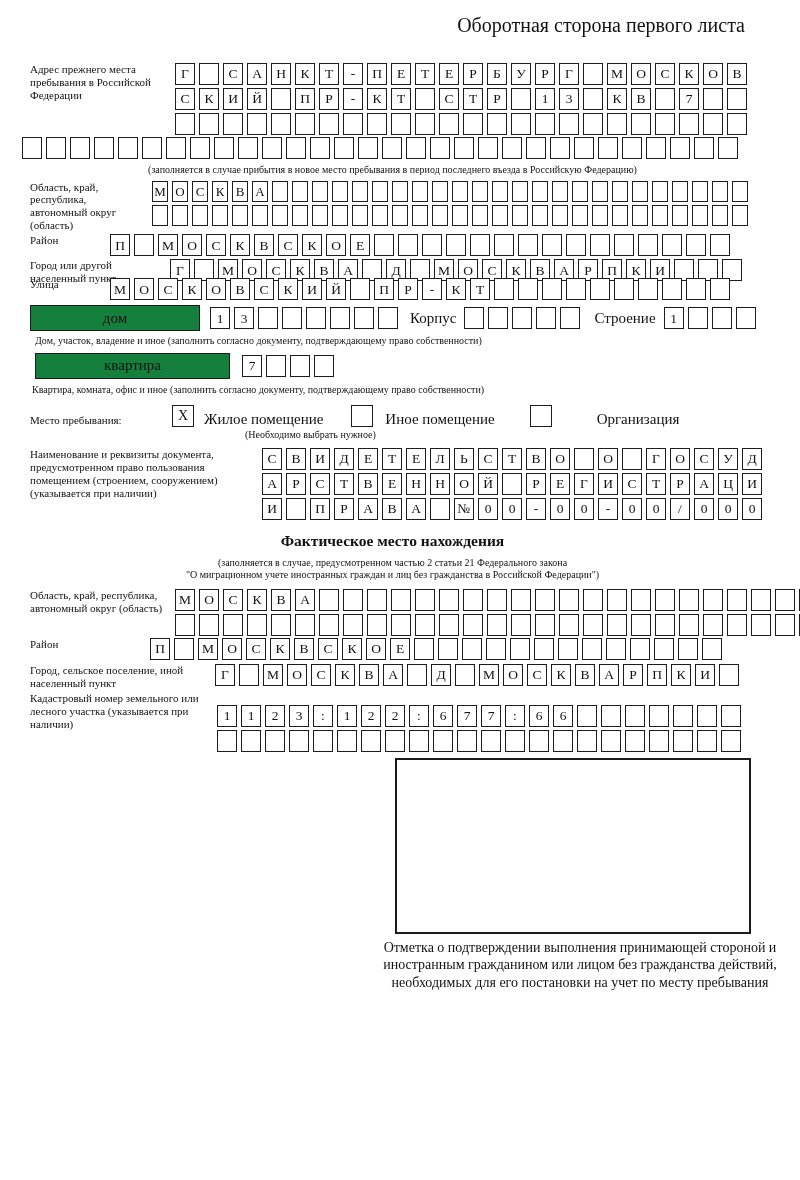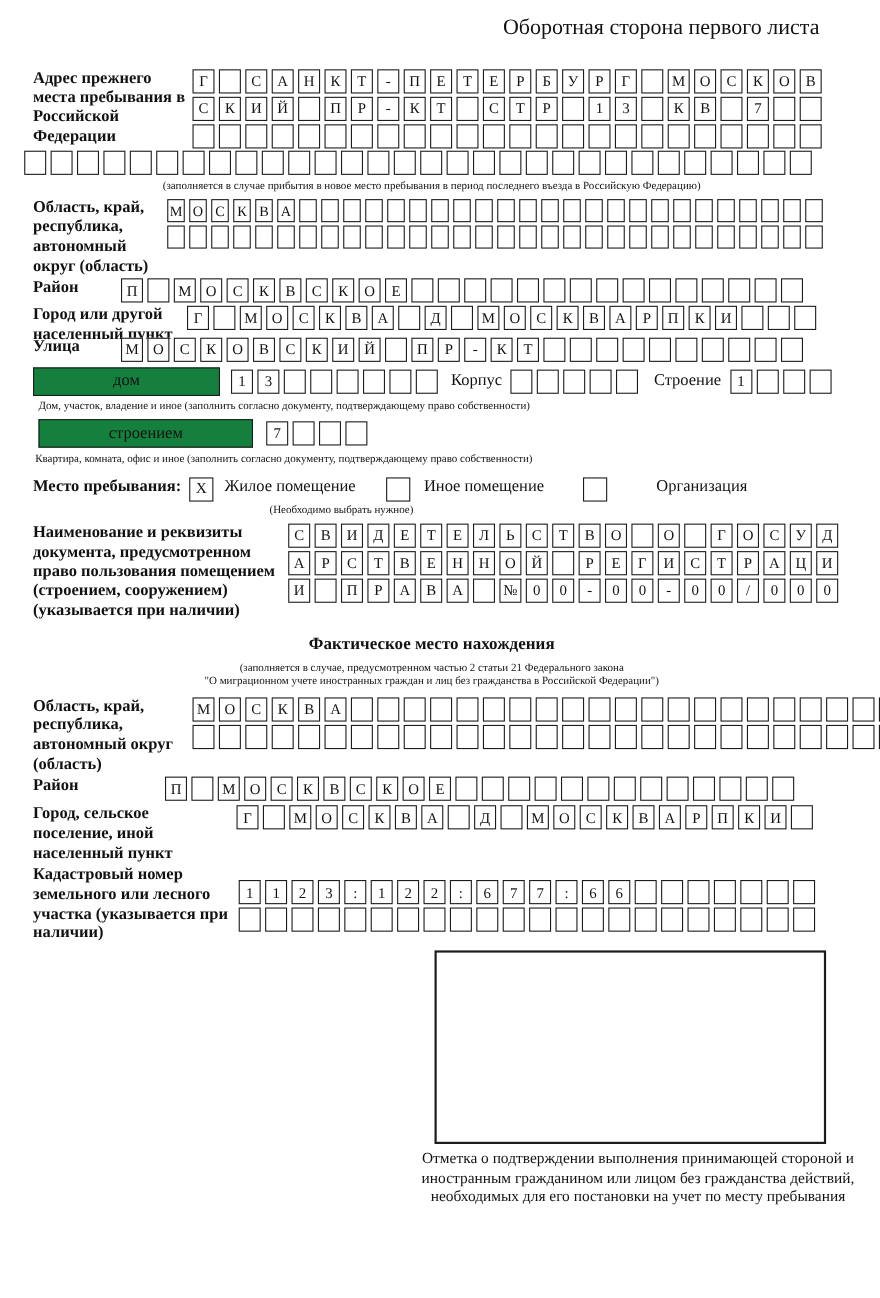--- a/index.html
+++ b/index.html
@@ -3,21 +3,21 @@
 <meta charset="utf-8">
 <style>
   html,body{margin:0;padding:0;background:#ffffff;}
   .page{
     position:relative;width:800px;height:1180px;box-sizing:border-box;
     padding:14px 45px 0 30px;background:#fff;color:#121212;
     font-family:"Liberation Serif","DejaVu Serif",serif;overflow:hidden;
   }
   .hdr{text-align:right;font-size:20px;margin-bottom:26px;padding-right:10px;}
   .frow{display:flex;align-items:flex-start;margin-bottom:3px;}
-  .lbl{font-size:15px;line-height:1.18;flex:0 0 auto;box-sizing:border-box;padding-right:6px;font-weight:bold;}
+  .lbl{font-size:11px;line-height:1.18;flex:0 0 auto;box-sizing:border-box;padding-right:6px;}
   .inline-lbl{font-size:15px;line-height:1.1;flex:0 0 auto;}
   .cells-col{display:flex;flex-direction:column;gap:3px;}
   .cellrow{display:flex;gap:4px;flex:0 0 auto;}
   .cell{
     box-sizing:border-box;flex:0 0 auto;width:20px;height:22px;
     border:1.8px solid #1c1c1c;display:flex;align-items:center;justify-content:center;
     font-size:13.5px;line-height:1;background:#fff;
   }
   .cellrow.sm{gap:4px;}
   .cellrow.sm .cell{width:16px;height:21px;font-size:13px;}
@@ -348,31 +348,31 @@
     <div class="cellrow" style="margin-left:8px">
         <span class="cell">1</span>
         <span class="cell"></span>
         <span class="cell"></span>
         <span class="cell"></span>
       </div>
   </div>
   <div class="caption" style="margin-left:5px;margin-bottom:5px">Дом, участок, владение и иное (заполнить согласно документу, подтверждающему право собственности)</div>
 
   <div class="frow" style="align-items:center;margin-bottom:5px">
-    <div class="namedbox" style="width:195px;margin-left:5px">строением</div>
+    <div class="namedbox" style="width:195px;margin-left:5px">квартира</div>
     <div class="cellrow" style="margin-left:12px">
         <span class="cell">7</span>
         <span class="cell"></span>
         <span class="cell"></span>
         <span class="cell"></span>
       </div>
   </div>
   <div class="caption" style="margin-left:2px;margin-bottom:9px">Квартира, комната, офис и иное (заполнить согласно документу, подтверждающему право собственности)</div>
 
-  <div class="frow" style="align-items:flex-start;margin-bottom:2px">
+  <div class="frow" style="align-items:flex-end;margin-bottom:2px">
     <span class="lbl" style="width:142px">Место пребывания:</span>
     <span class="checkbox">X</span>
     <span class="inline-lbl" style="margin-left:10px">Жилое помещение</span>
     <span class="checkbox" style="margin-left:28px"></span>
     <span class="inline-lbl" style="margin-left:12px">Иное помещение</span>
     <span class="checkbox" style="margin-left:35px"></span>
     <span class="inline-lbl" style="margin-left:45px">Организация</span>
   </div>
   <div class="caption" style="margin-left:215px;margin-bottom:6px">(Необходимо выбрать нужное)</div>
 

